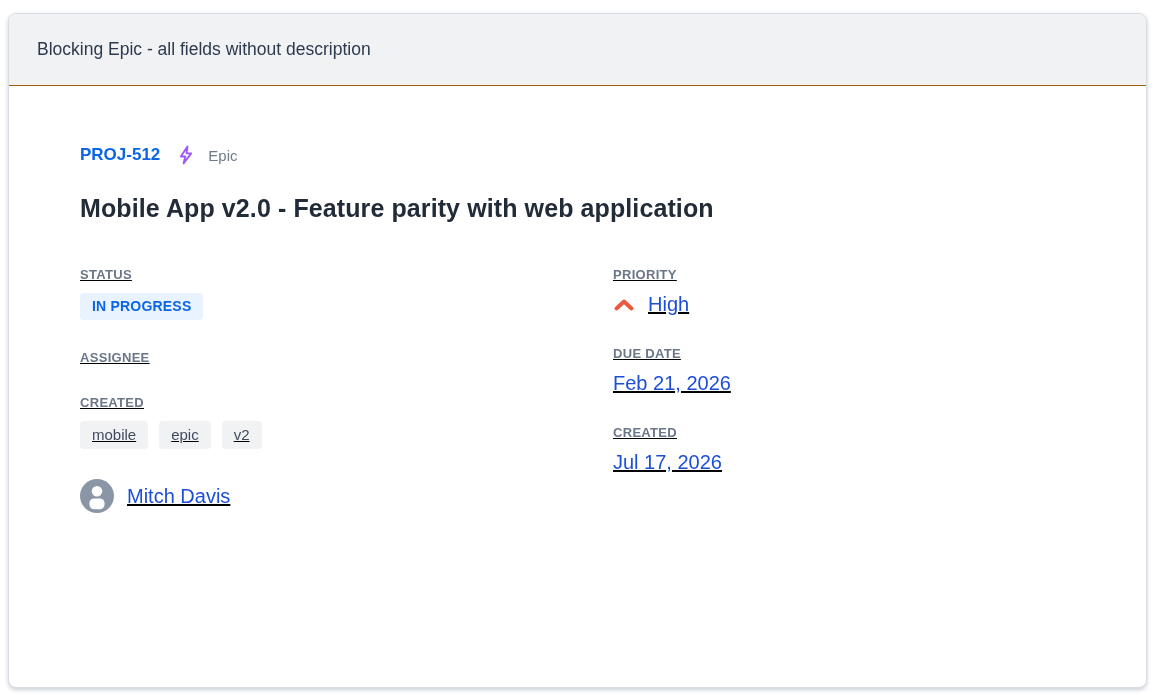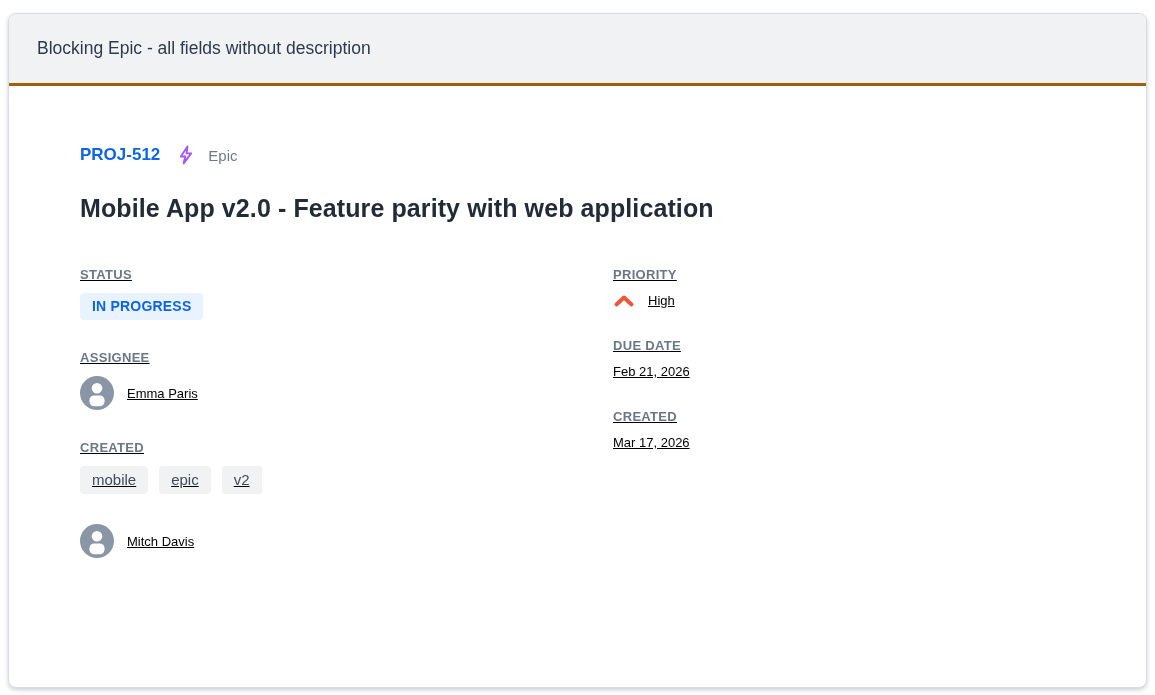--- a/index.html
+++ b/index.html
@@ -15,21 +15,21 @@
     width: 1139px; height: 675px;
     background: #ffffff;
     border: 1px solid #d9dde3;
     border-radius: 8px;
     box-shadow: 0 2px 4px rgba(23,43,77,0.22);
     overflow: hidden;
   }
   .card-header {
     height: 72px;
     background: #f1f2f4;
-    border-bottom: 3px solid #a16207;
+    border-bottom: 1px solid #a16207;
     display: flex;
     align-items: center;
     padding: 0 28px;
   }
   .card-header-title {
     font-size: 17.5px;
     color: #2c3a4e;
   }
   .card-body {
     padding: 58px 49px 0 71px;
@@ -81,22 +81,22 @@
     font-weight: 600;
     letter-spacing: 0.2px;
     border-radius: 4px;
   }
   .value-row {
     display: flex;
     align-items: center;
     gap: 13px;
   }
   .field-value {
-    font-size: 13px;
-    color: #000000;
+    font-size: 20px;
+    color: #1d4ed8;
   }
   .avatar { width: 34px; height: 34px; flex: 0 0 auto; }
   .chip-row { display: flex; gap: 11px; }
   .chip {
     display: inline-block;
     padding: 5px 12px 6px 12px;
     background: #f1f2f4;
     border-radius: 4px;
     font-size: 15px;
     color: #3f4b5c;
@@ -128,30 +128,20 @@
     <div class="fields-grid">
 
       <div>
         <div class="field">
           <div class="field-label">STATUS</div>
           <span class="status-badge">IN PROGRESS</span>
         </div>
 
         <div class="field">
           <div class="field-label">ASSIGNEE</div>
-          <div class="value-row">
-            <span class="avatar">
-              <svg width="34" height="34" viewBox="0 0 36 36">
-                <circle cx="18" cy="18" r="18" fill="#8a95a5"></circle>
-                <circle cx="18" cy="13" r="5.6" fill="#ffffff"></circle>
-                <rect x="10" y="20.6" width="16" height="11.5" rx="5" fill="#ffffff"></rect>
-              </svg>
-            </span>
-            <span class="field-value">Emma Paris</span>
-          </div>
         </div>
 
         <div class="field">
           <div class="field-label">CREATED</div>
           <div class="chip-row">
             <span class="chip">mobile</span>
             <span class="chip">epic</span>
             <span class="chip">v2</span>
           </div>
         </div>
@@ -183,19 +173,19 @@
           </div>
         </div>
 
         <div class="field" style="margin-top: 5px;">
           <div class="field-label">DUE DATE</div>
           <div class="field-value">Feb 21, 2026</div>
         </div>
 
         <div class="field" style="margin-top: 6px;">
           <div class="field-label">CREATED</div>
-          <div class="field-value">Mar 17, 2026</div>
+          <div class="field-value">Jul 17, 2026</div>
         </div>
       </div>
 
     </div>
   </div>
 </div>
 
 </body></html>

